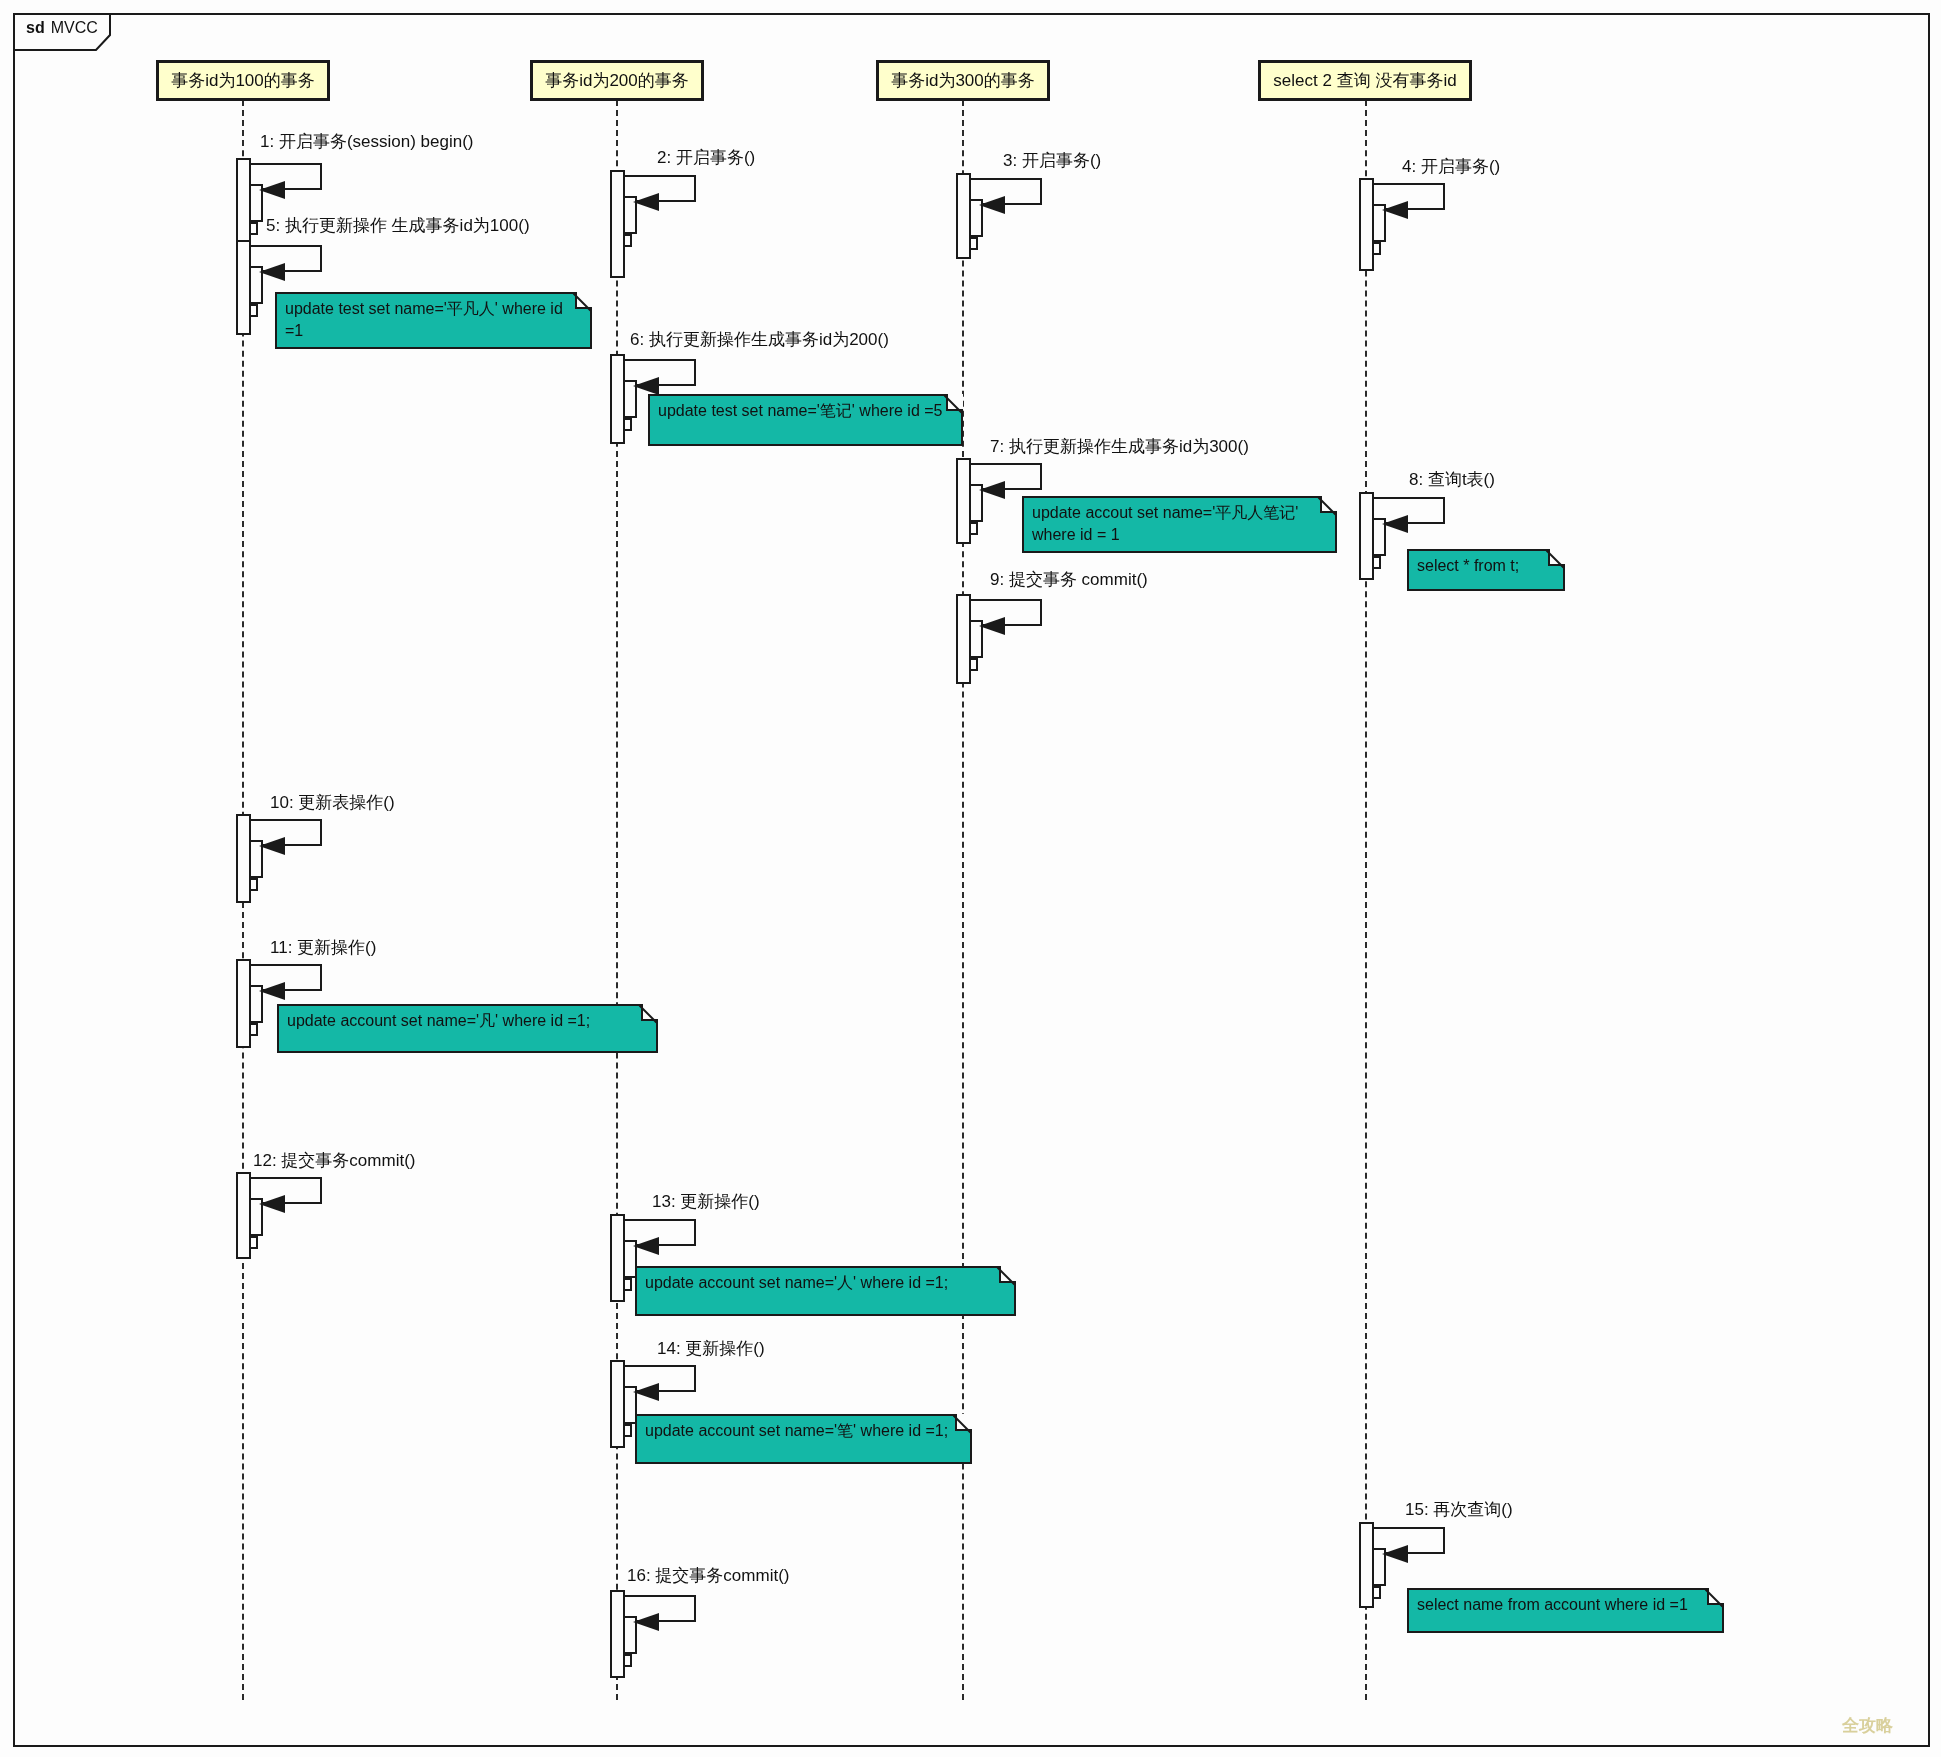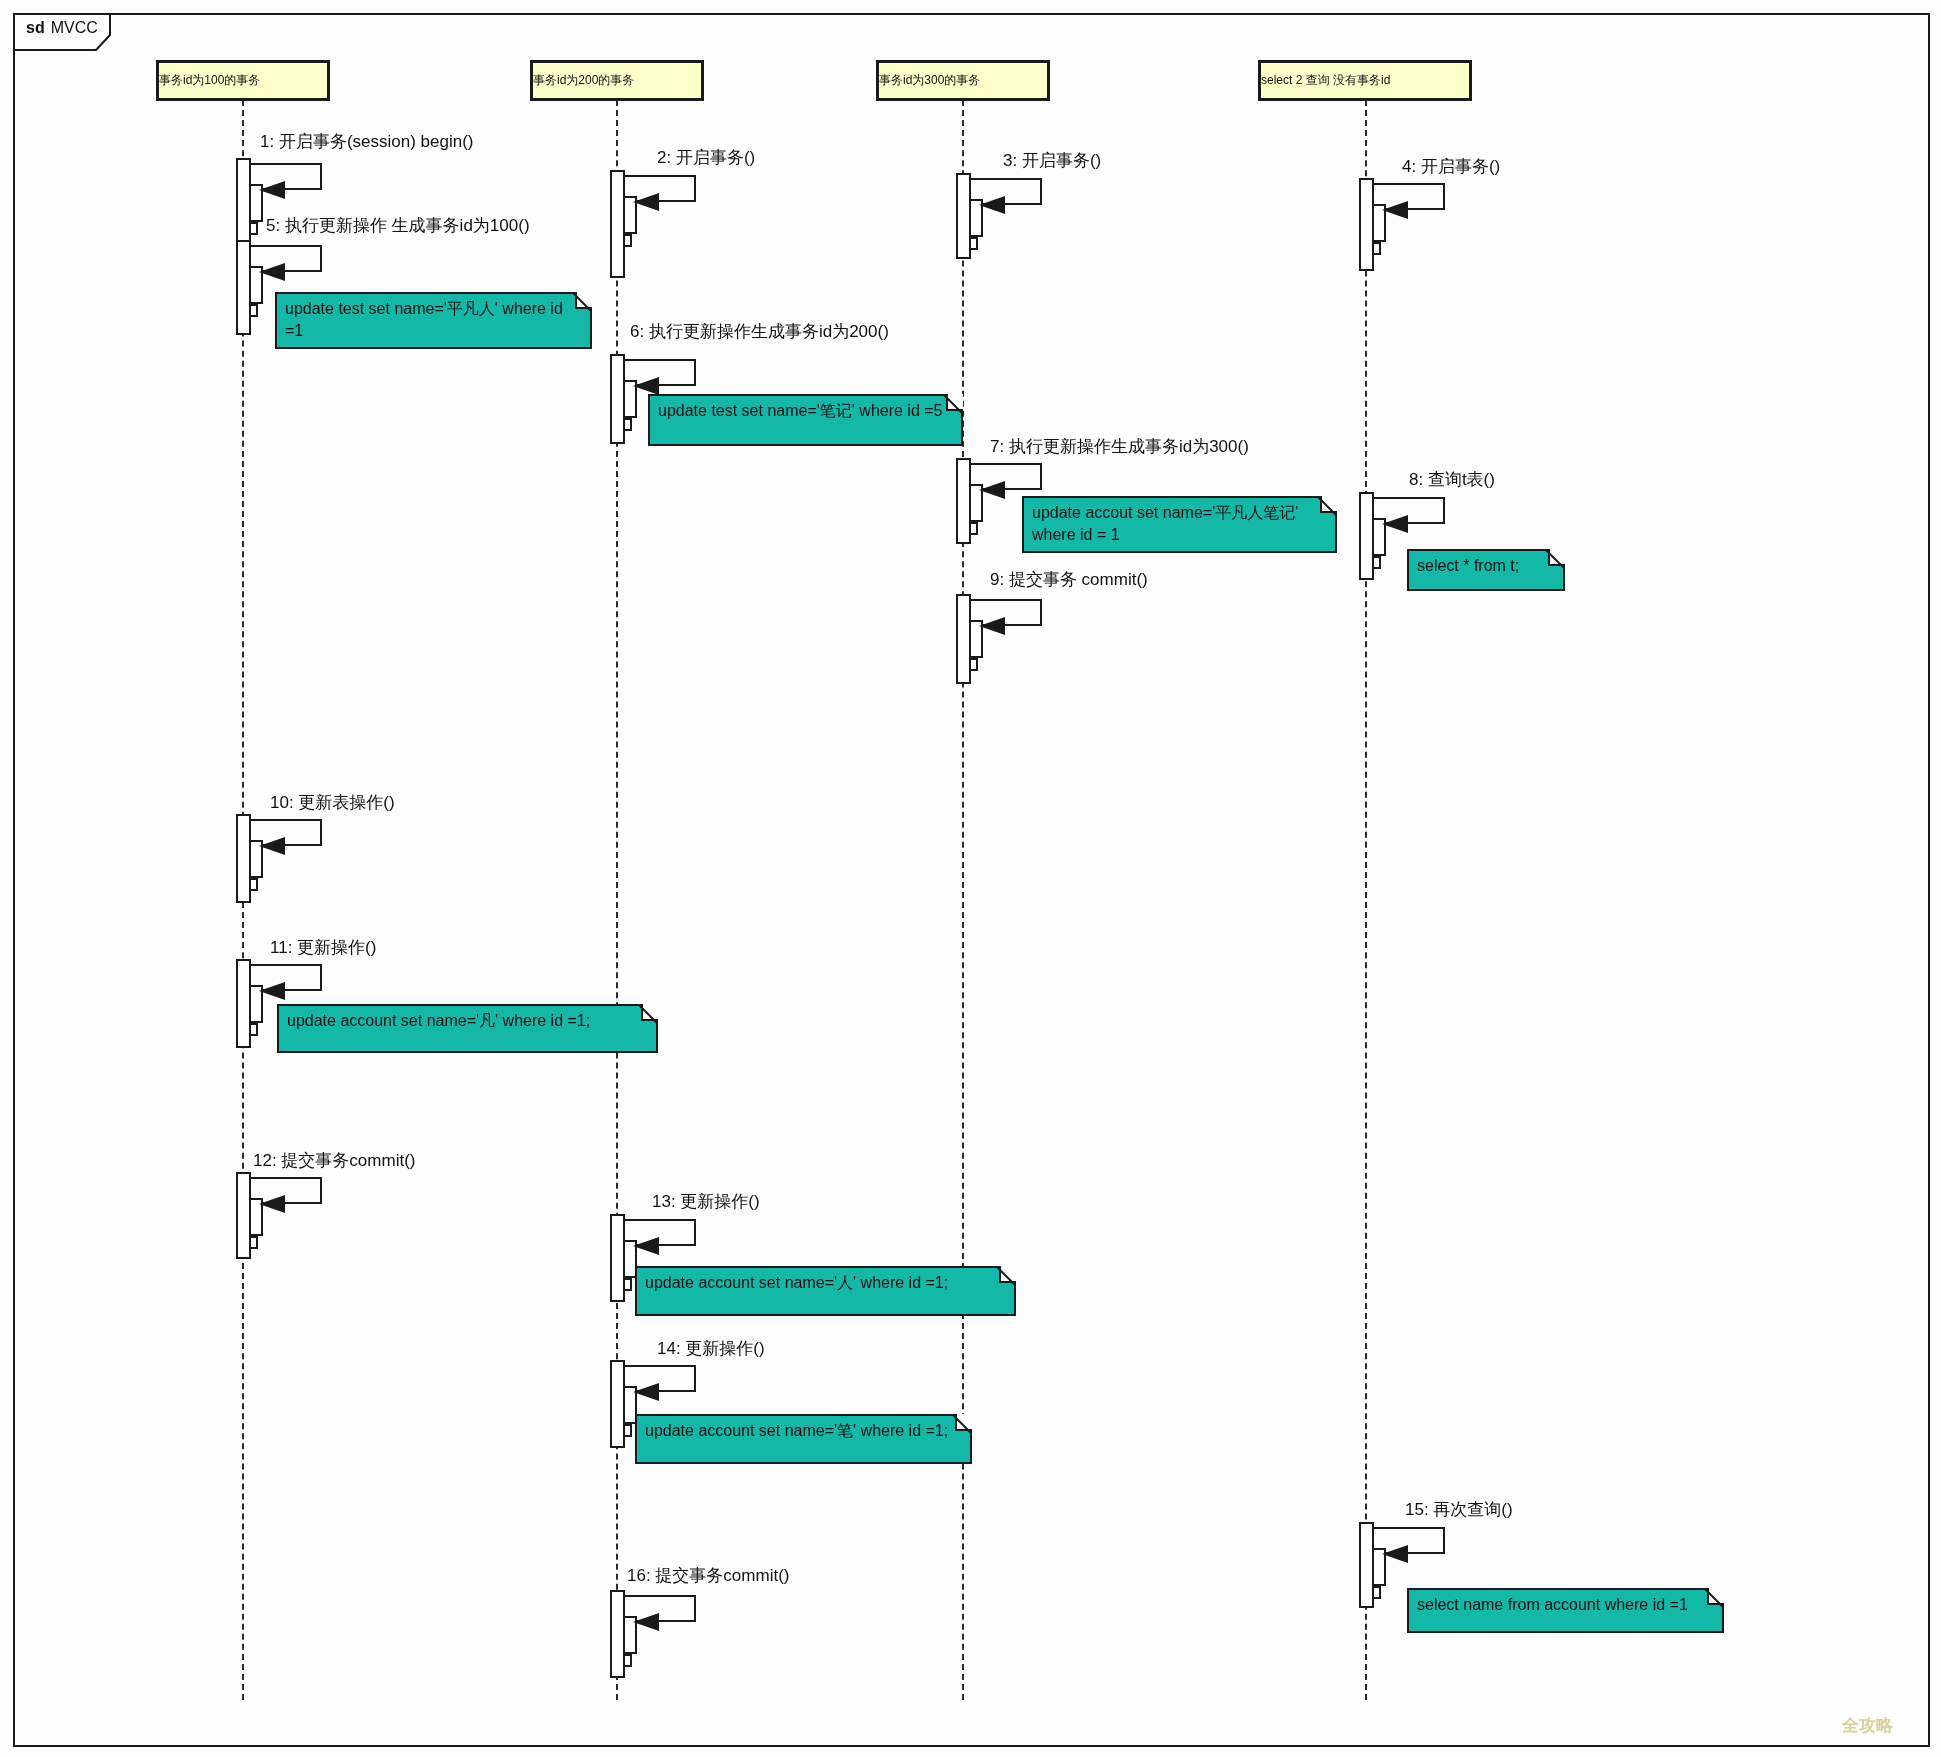--- a/index.html
+++ b/index.html
@@ -3,21 +3,21 @@
 <meta charset="utf-8">
 <style>
   html,body{margin:0;padding:0;background:#fdfdfd;}
   body{font-family:"Liberation Sans","DejaVu Sans",sans-serif;color:#111;}
   .canvas{position:relative;width:1941px;height:1757px;background:#fdfdfd;overflow:hidden;}
   .frame{position:absolute;left:13px;top:13px;width:1913px;height:1730px;border:2px solid #1a1a1a;}
   .tab{position:absolute;left:13px;top:13px;}
   .tab-label{position:absolute;left:26px;top:19px;font-size:16px;}
   .tab-label .kw{font-weight:bold;margin-right:6px;margin-top:6px;}
   .head{position:absolute;top:60px;height:41px;box-sizing:border-box;background:#ffffcc;
-        border:3px solid #1a1a1a;text-align:left;line-height:35px;font-size:12px;}
+        border:3px solid #1a1a1a;text-align:center;line-height:35px;font-size:17px;}
   .lifeline{position:absolute;top:100px;height:1600px;width:0;border-left:2px dashed #2a2a2a;}
   .mlabel{position:absolute;font-size:17px;white-space:nowrap;}
   .bar,.nbar,.notch{position:absolute;box-sizing:border-box;background:#fdfdfd;border:2px solid #1a1a1a;}
   .bar{width:15px;}
   .nbar{width:14px;height:38px;}
   .notch{width:9px;height:13px;}
   .abox{position:absolute;width:72px;height:27px;box-sizing:border-box;
         border:2px solid #1a1a1a;border-left:none;background:transparent;}
   .ahead{position:absolute;width:0;height:0;border-top:9px solid transparent;
          border-bottom:9px solid transparent;border-right:26px solid #1a1a1a;}
@@ -82,21 +82,21 @@
   <div class="ahead" style="left:1382px;top:201px;"></div>
 
   <div class="mlabel" style="left:266px;top:214px;">5: 执行更新操作 生成事务id为100()</div>
   <div class="bar" style="left:236px;top:240px;height:95px;"></div>
   <div class="abox" style="left:250px;top:245px;"></div>
   <div class="nbar" style="left:249px;top:266px;"></div>
   <div class="notch" style="left:249px;top:304px;"></div>
   <div class="ahead" style="left:259px;top:263px;"></div>
   <div class="note" style="left:275px;top:292px;width:317px;min-height:48px;"><span>update test set name='平凡人' where id =1</span></div>
 
-  <div class="mlabel" style="left:630px;top:320px;">6: 执行更新操作生成事务id为200()</div>
+  <div class="mlabel" style="left:630px;top:328px;">6: 执行更新操作生成事务id为200()</div>
   <div class="bar" style="left:610px;top:354px;height:90px;"></div>
   <div class="abox" style="left:624px;top:359px;"></div>
   <div class="nbar" style="left:623px;top:380px;"></div>
   <div class="notch" style="left:623px;top:418px;"></div>
   <div class="ahead" style="left:633px;top:377px;"></div>
   <div class="note" style="left:648px;top:394px;width:315px;min-height:52px;"><span>update test set name='笔记' where id =5</span></div>
 
   <div class="mlabel" style="left:990px;top:435px;">7: 执行更新操作生成事务id为300()</div>
   <div class="bar" style="left:956px;top:458px;height:86px;"></div>
   <div class="abox" style="left:970px;top:463px;"></div>

